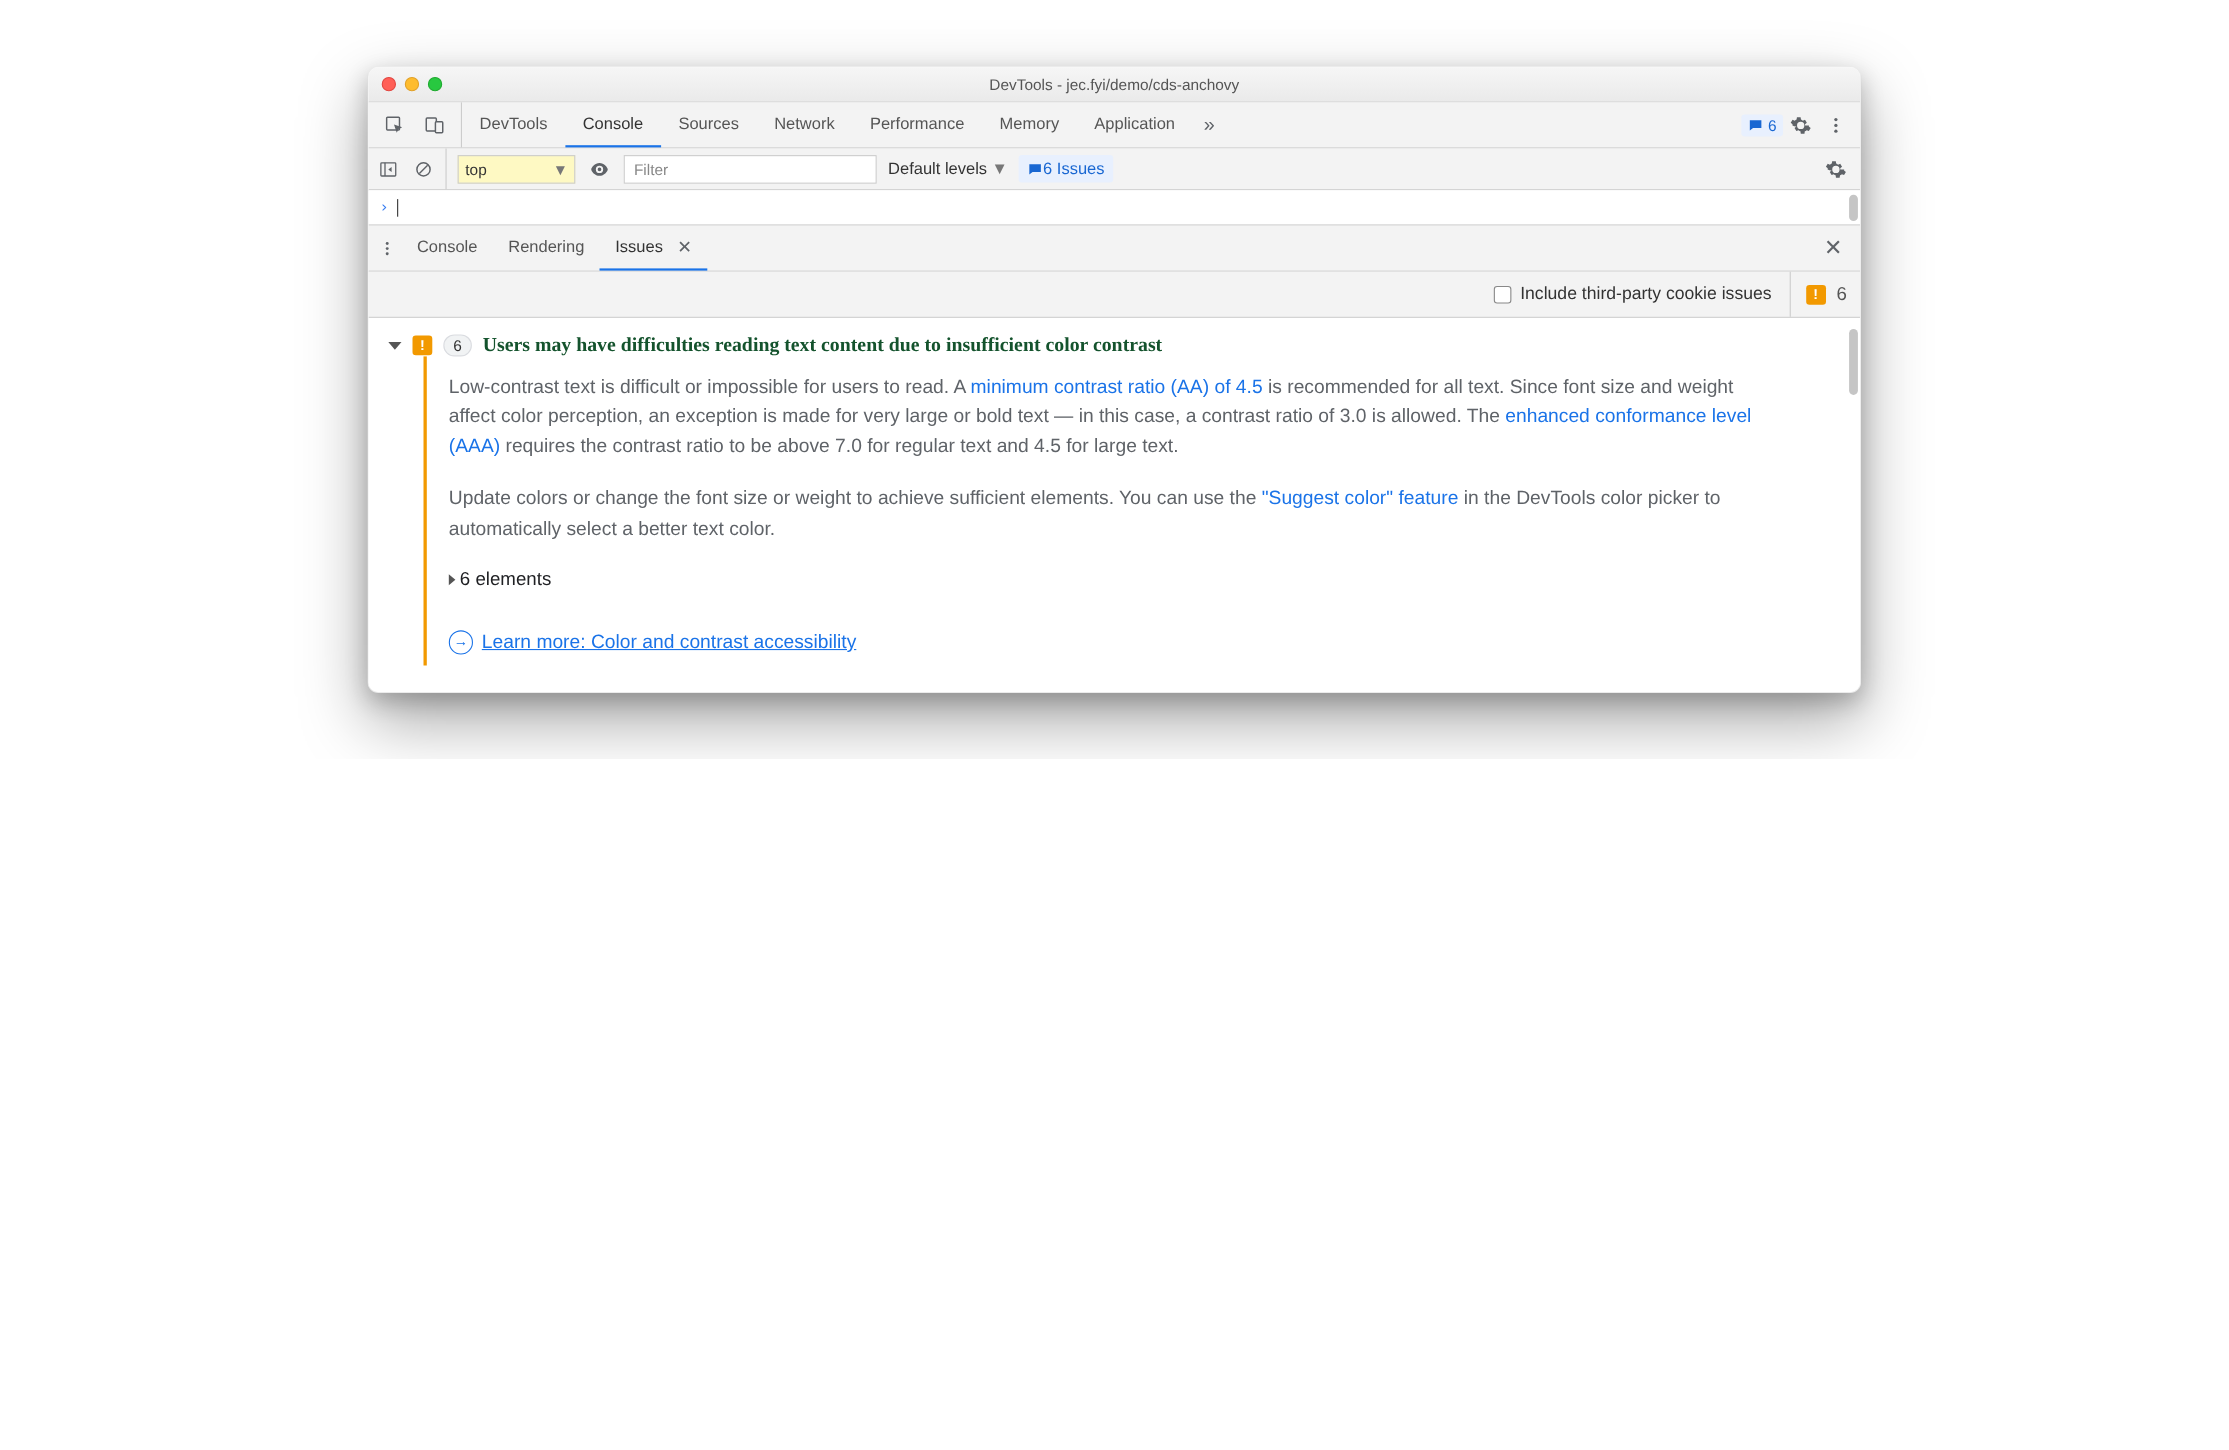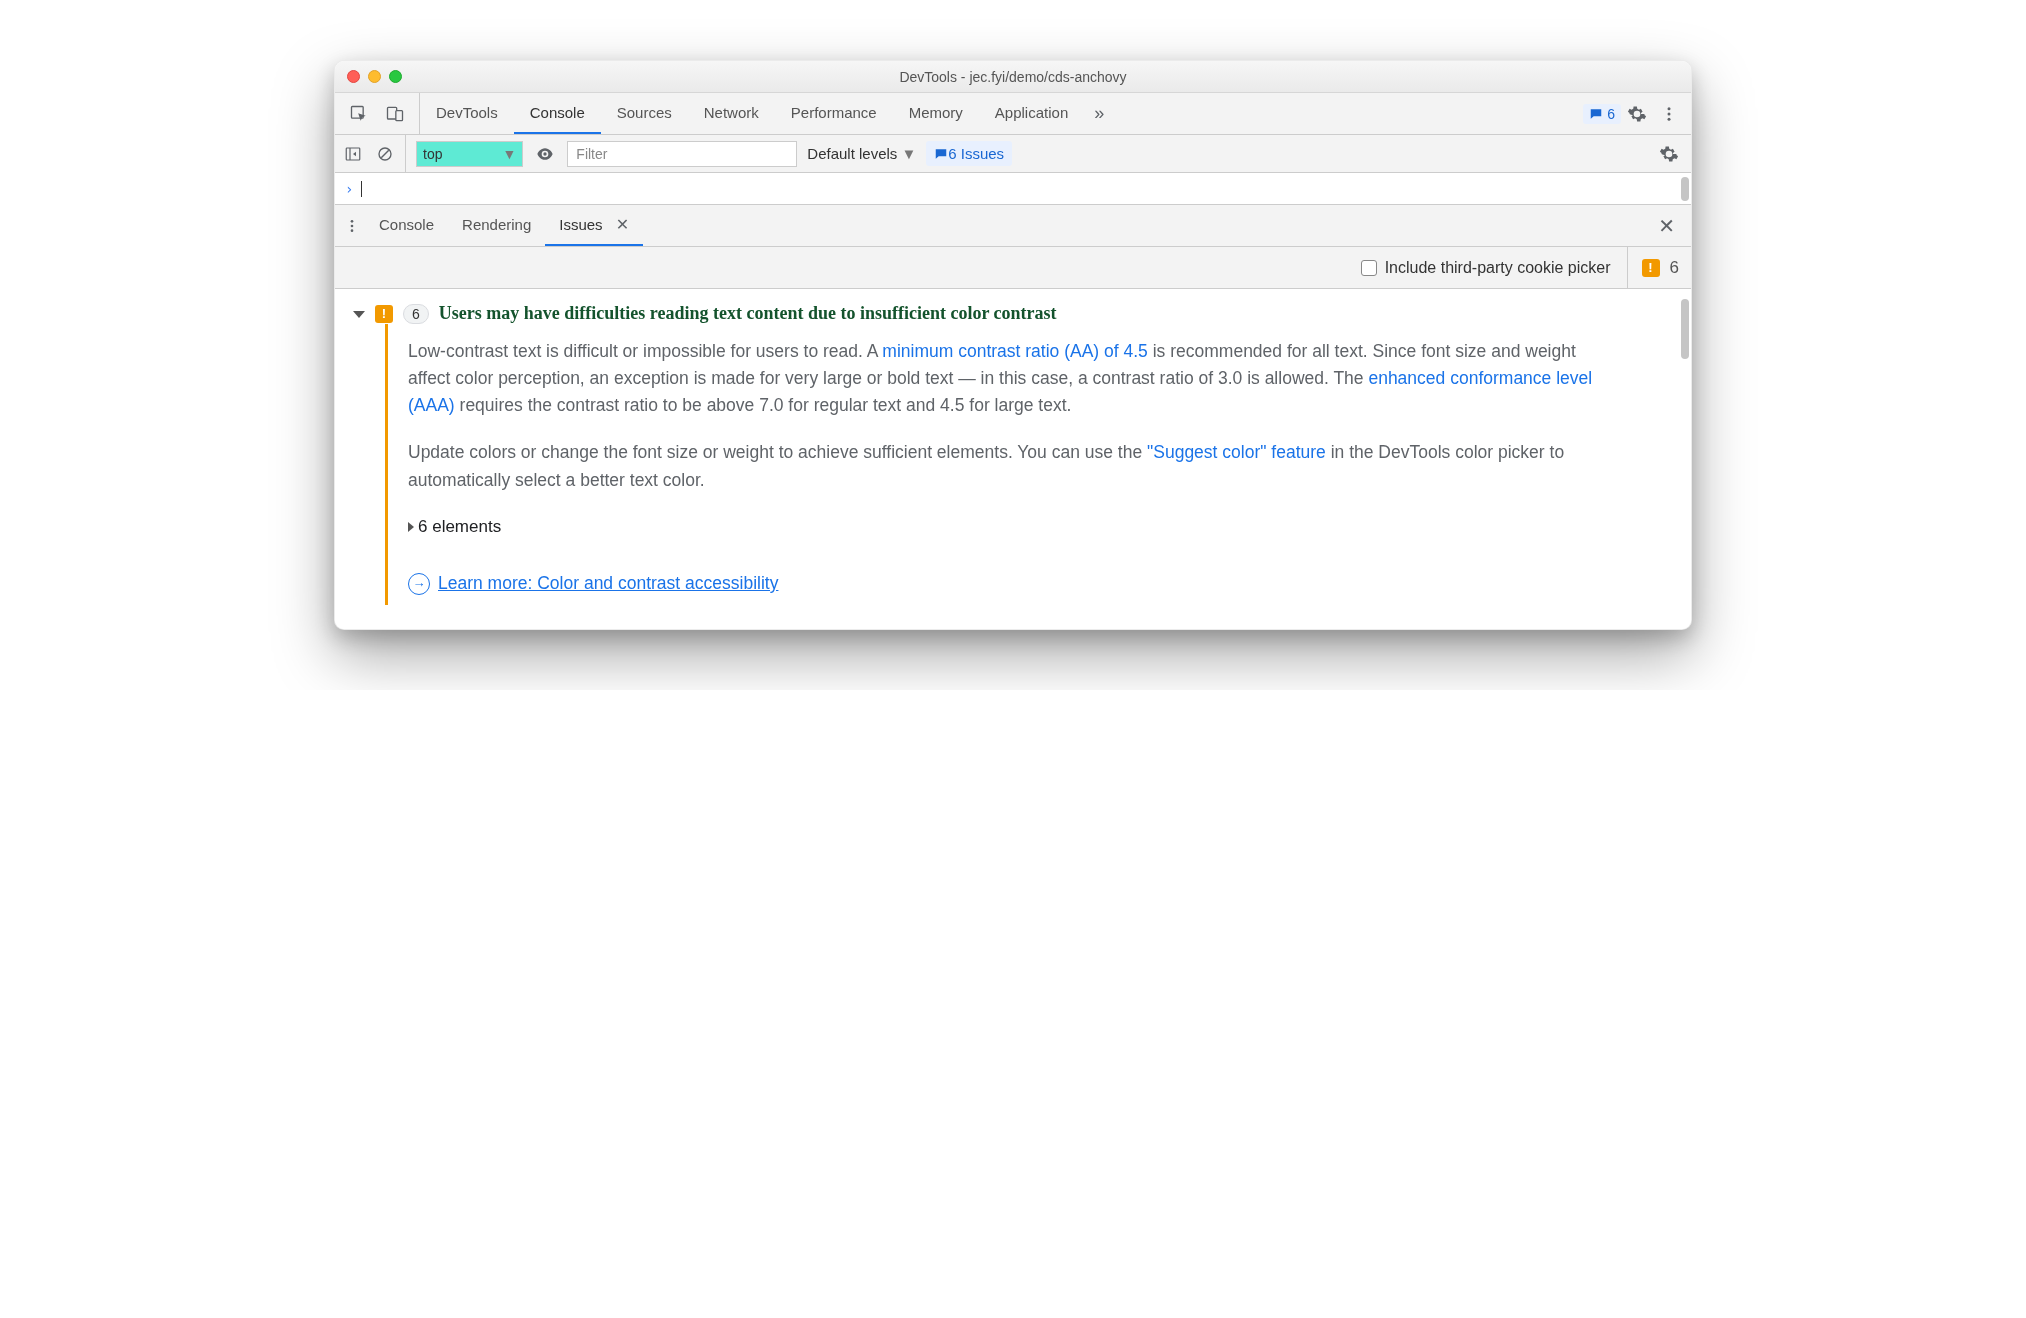--- a/index.html
+++ b/index.html
@@ -133,21 +133,21 @@
     align-items: center;
     gap: 8px;
     padding-right: 8px;
     border-right: 1px solid #ccc;
     height: 100%;
   }
   .cb-select {
     display: flex;
     align-items: center;
     border: 1px solid #ccc;
-    background: #5eead4;
+    background: #fef9c3;
     height: 26px;
     padding: 0 6px;
     font-size: 14px;
     color: #333;
     cursor: pointer;
     gap: 60px;
   }
   .cb-select2 {
     display: flex;
     align-items: center;
@@ -502,21 +502,21 @@
       <span>Issues</span>
       <span class="close-x">✕</span>
     </div>
     <div class="mt-spacer"></div>
     <div class="close-x" style="padding-right:12px;font-size:20px">✕</div>
   </div>
 
   <div class="issues-optbar">
     <label class="checkbox-row">
       <span class="chk"></span>
-      <span>Include third-party cookie picker</span>
+      <span>Include third-party cookie issues</span>
     </label>
     <div class="warn-badge">
       <span class="warn-icon">!</span>
       <span>6</span>
     </div>
   </div>
 
   <div class="issues-body">
     <div class="scroll-thumb"></div>
 

